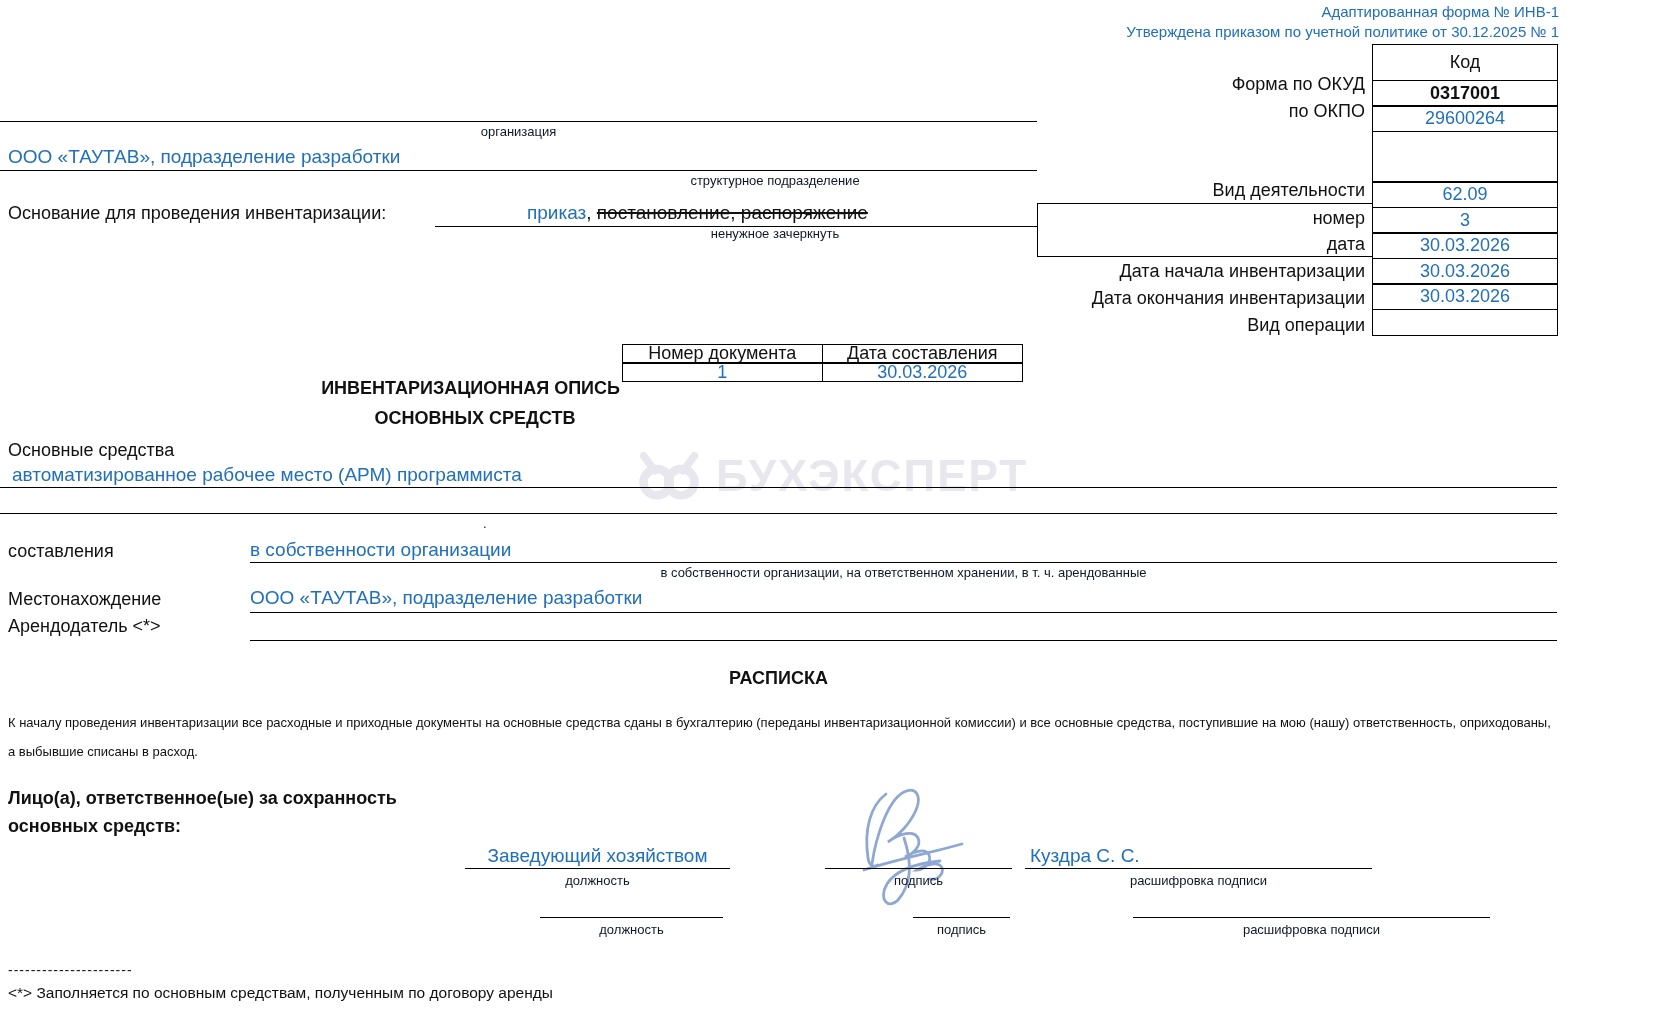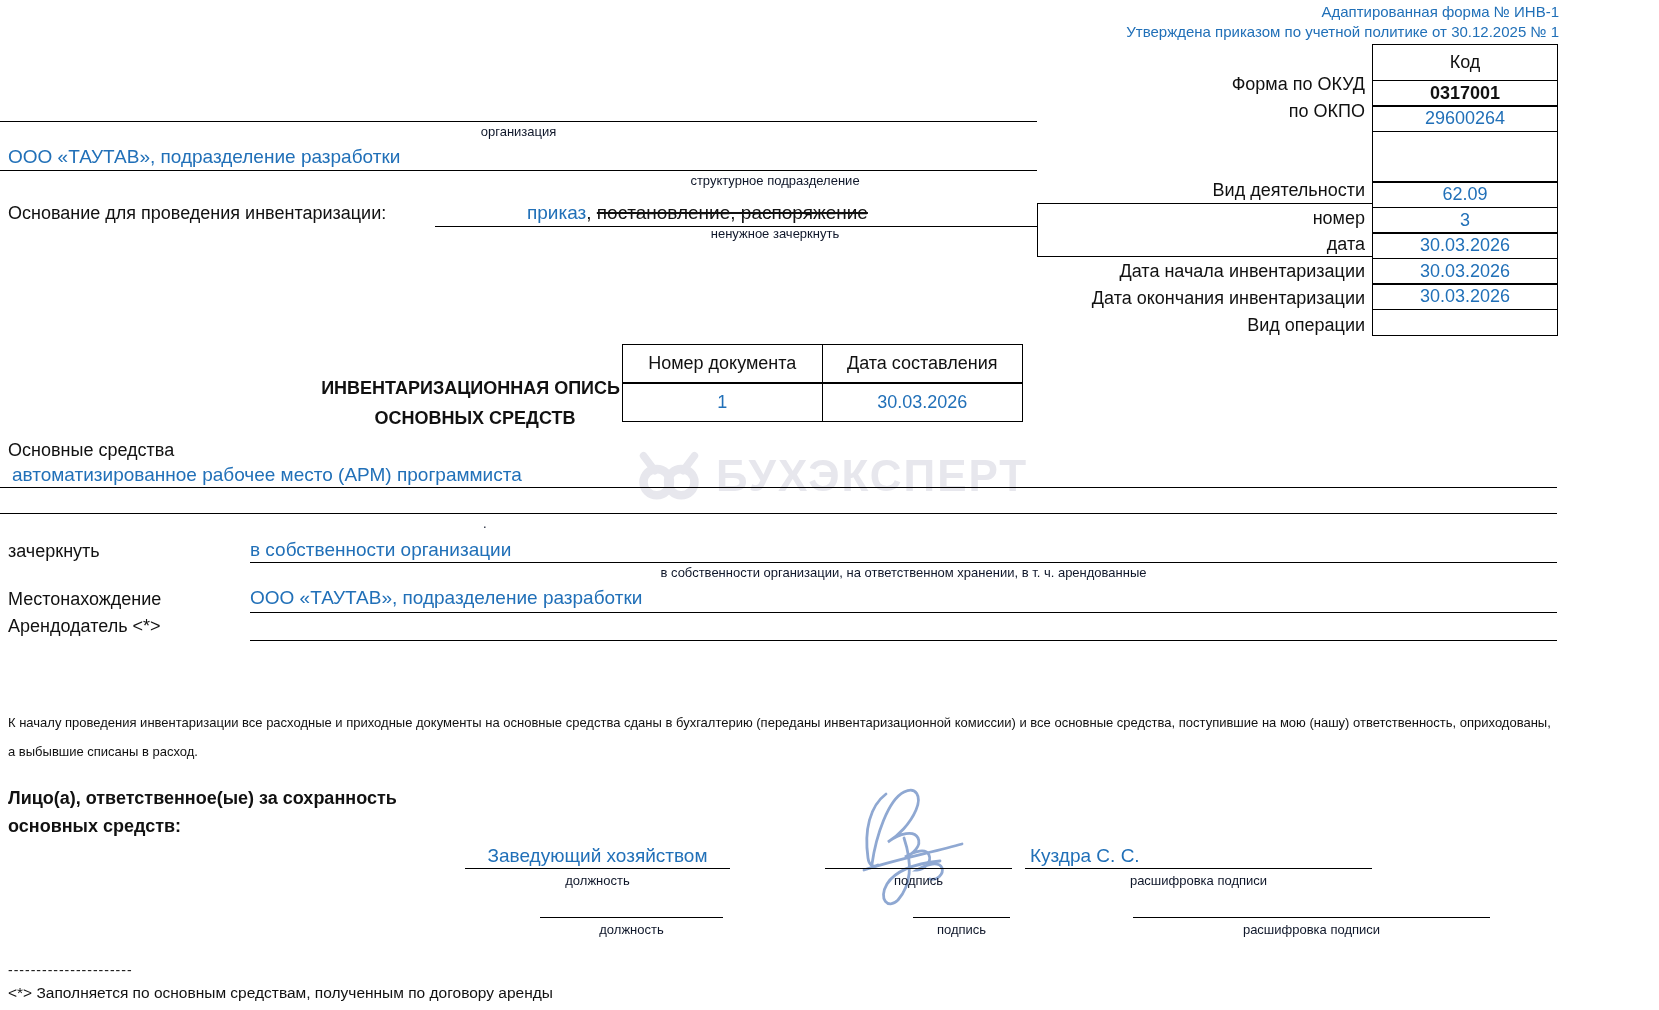--- a/index.html
+++ b/index.html
@@ -20,21 +20,21 @@
   .hline{border-bottom:1.5px solid #000;height:0;}
   .center{text-align:center;}
   .right{text-align:right;}
   .struck{text-decoration:line-through;text-decoration-thickness:1.5px;}
   
   .code-table{display:flex;flex-direction:column;width:186px;}
   .code-cell{border:1.5px solid #000;margin-top:-1.5px;display:flex;align-items:center;justify-content:center;font-size:18px;}
   .code-cell:first-child{margin-top:0;}
   
   .doc-table{display:grid;grid-template-columns:200px 200px;}
-  .doc-cell{border:1.5px solid #000;margin-left:-1.5px;margin-top:-1.5px;display:flex;align-items:center;justify-content:center;font-size:18px;height:40px;}
+  .doc-cell{border:1.5px solid #000;margin-left:-1.5px;margin-top:-1.5px;display:flex;align-items:center;justify-content:center;font-size:18px;height:20px;}
   .watermark{display:flex;align-items:center;gap:14px;color:var(--watermark-gray);font-weight:bold;font-size:44px;letter-spacing:2px;}
   .para{font-size:13px;line-height:29px;}
   .dashes{font-size:14px;letter-spacing:1px;color:#222;}
 </style>
 </head>
 <body>
 
 <div class="page">
 
   <div class="abs watermark" style="left:636px;top:450px;">
@@ -96,32 +96,33 @@
 
   <div class="abs t18 bold right" style="left:300px;top:378px;width:320px;">ИНВЕНТАРИЗАЦИОННАЯ ОПИСЬ</div>
   <div class="abs t18 bold center" style="left:330px;top:408px;width:290px;">ОСНОВНЫХ СРЕДСТВ</div>
 
   <div class="abs t18" style="left:8px;top:440px;">Основные средства</div>
   <div class="abs t19 blue" style="left:12px;top:464px;">автоматизированное рабочее место (АРМ) программиста</div>
   <div class="abs hline" style="left:0;top:487px;width:1557px;"></div>
   <div class="abs hline" style="left:0;top:513px;width:1557px;"></div>
   <div class="abs cap" style="left:483px;top:516px;">.</div>
 
-  <div class="abs t18" style="left:8px;top:541px;">зачеркнуть</div>
+  <div class="abs t18" style="left:8px;top:541px;">составления</div>
   <div class="abs t19 blue" style="left:250px;top:539px;">в собственности организации</div>
   <div class="abs hline" style="left:250px;top:562px;width:1307px;"></div>
   <div class="abs cap center" style="left:250px;top:565px;width:1307px;">в собственности организации,  на ответственном хранении,  в т. ч. арендованные</div>
 
   <div class="abs t18" style="left:8px;top:589px;">Местонахождение</div>
   <div class="abs t19 blue" style="left:250px;top:587px;">ООО «ТАУТАВ», подразделение разработки</div>
   <div class="abs hline" style="left:250px;top:612px;width:1307px;"></div>
 
   <div class="abs t18" style="left:8px;top:616px;">Арендодатель &lt;*&gt;</div>
   <div class="abs hline" style="left:250px;top:640px;width:1307px;"></div>
 
+  <div class="abs t18 bold center" style="left:0;top:668px;width:1557px;">РАСПИСКА</div>
   <div class="abs para" style="left:8px;top:708px;width:1545px;">К началу проведения инвентаризации все расходные и приходные документы на основные средства сданы в бухгалтерию (переданы инвентаризационной комиссии) и все основные средства, поступившие на мою (нашу) ответственность, оприходованы, а выбывшие списаны в расход.</div>
 
   <div class="abs t18 bold" style="left:8px;top:788px;">Лицо(а), ответственное(ые) за сохранность</div>
   <div class="abs t18 bold" style="left:8px;top:816px;">основных средств:</div>
 
   <div class="abs t19 blue center" style="left:465px;top:845px;width:265px;">Заведующий хозяйством</div>
   <div class="abs hline" style="left:465px;top:868px;width:265px;"></div>
   <div class="abs cap center" style="left:465px;top:873px;width:265px;">должность</div>
 
   <svg class="abs" style="left:842px;top:778px;" width="160" height="130" viewBox="0 0 160 130">

